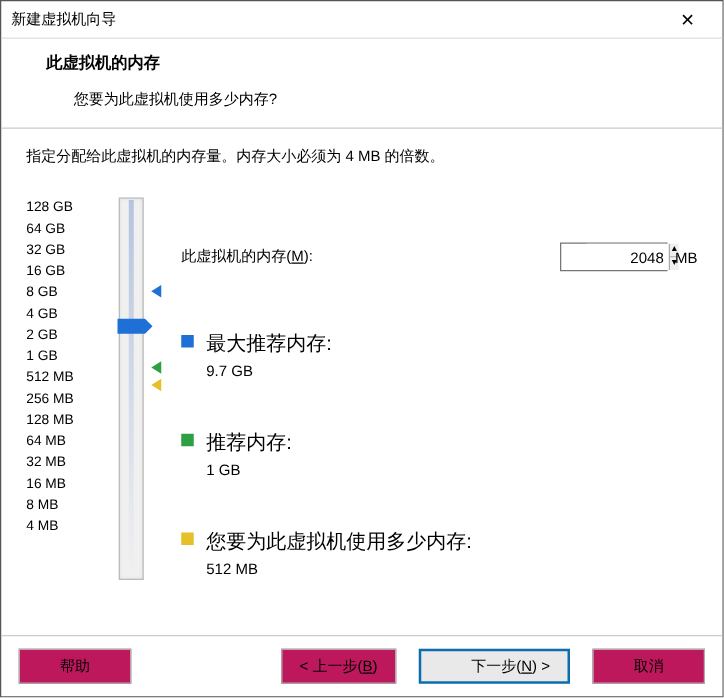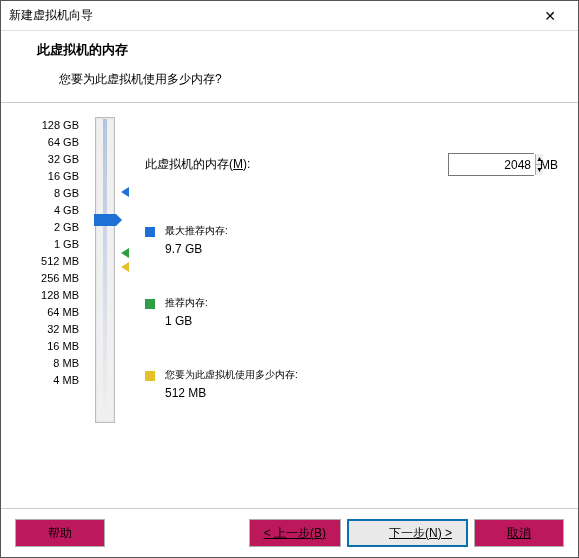--- a/index.html
+++ b/index.html
@@ -45,21 +45,21 @@
   .body {
     flex: 1;
     padding: 14px 20px 10px 20px;
     display: flex;
     flex-direction: column;
   }
   .desc { margin-bottom: 24px; font-size: 12px; }
   .main-row { display: flex; flex: 1; }
   .ticks-col {
     width: 58px;
-    text-align: right;
+    text-align: left;
     font-size: 11px;
     line-height: 17px;
     color: #000;
     padding-top: 0px;
   }
   .tick { height: 17px; }
   .slider-col {
     width: 56px;
     position: relative;
     margin: 0 2px;
@@ -156,58 +156,59 @@
   }
   .spin-btn:first-child { border-bottom: 1px solid #aaa; }
   .item { display: flex; gap: 10px; margin-bottom: 40px; }
   .item:last-child { margin-bottom: 0; }
   .sq {
     width: 10px; height: 10px; margin-top: 3px;
   }
   .sq-blue   { background: #1e6fd6; }
   .sq-green  { background: #2ea043; }
   .sq-yellow { background: #e6c029; }
-  .item-txt .lbl { font-size: 10px; }
+  .item-txt .lbl { font-size: 16px; }
   .item-txt .val { font-size: 12px; margin-top: 4px; }
   .footer {
     border-top: 1px solid #ccc;
     padding: 10px 14px;
     display: flex;
     justify-content: space-between;
     align-items: center;
   }
   .btn {
     min-width: 90px;
     height: 28px;
     background: #be185d;
     border: 1px solid #adadad;
     font-size: 12px;
     font-family: inherit;
     cursor: pointer;
     padding: 0 14px;
   }
   .btn-primary { border: 2px solid #0d6eae; background: #e9e9e9; padding-left: 40px; }
-  .footer-right { display: flex; gap: 6px; text-decoration: underline; }
+  .footer-right { display: flex; gap: 18px; }
   u { text-decoration: underline; }
 </style>
 </head>
 <body>
 
 <div class="window">
   <div class="titlebar">
     <div class="titlebar-title">新建虚拟机向导</div>
     <div class="titlebar-close">✕</div>
   </div>
 
   <div class="header">
     <div class="header-title">此虚拟机的内存</div>
     <div class="header-sub">您要为此虚拟机使用多少内存?</div>
   </div>
 
   <div class="body">
+    <div class="desc">指定分配给此虚拟机的内存量。内存大小必须为 4 MB 的倍数。</div>
 
     <div class="main-row">
       <div class="ticks-col">
         <div class="tick">128 GB</div>
         <div class="tick">64 GB</div>
         <div class="tick">32 GB</div>
         <div class="tick">16 GB</div>
         <div class="tick">8 GB</div>
         <div class="tick">4 GB</div>
         <div class="tick">2 GB</div>

